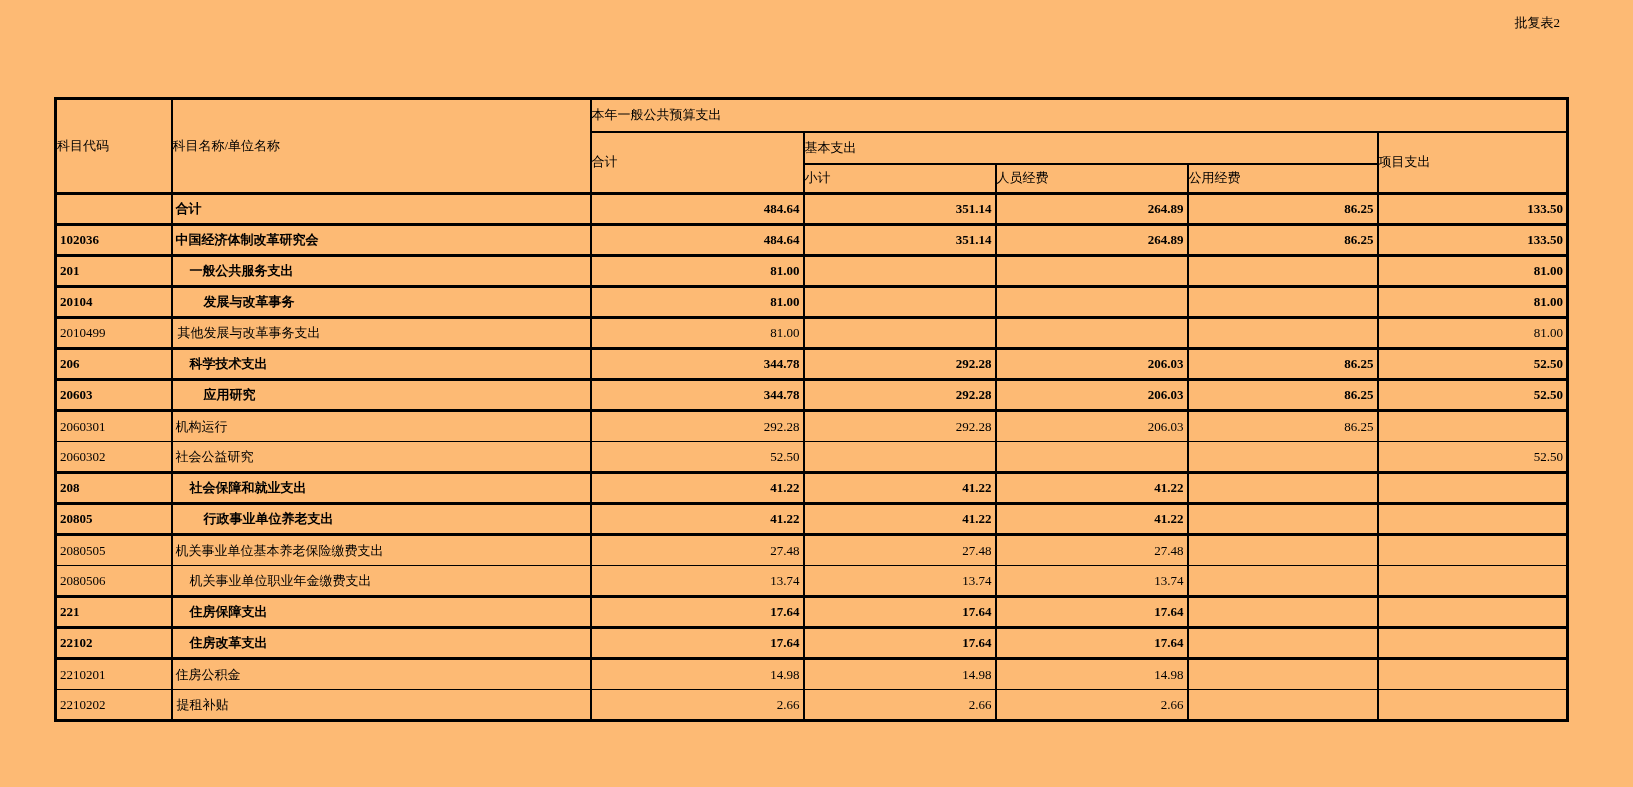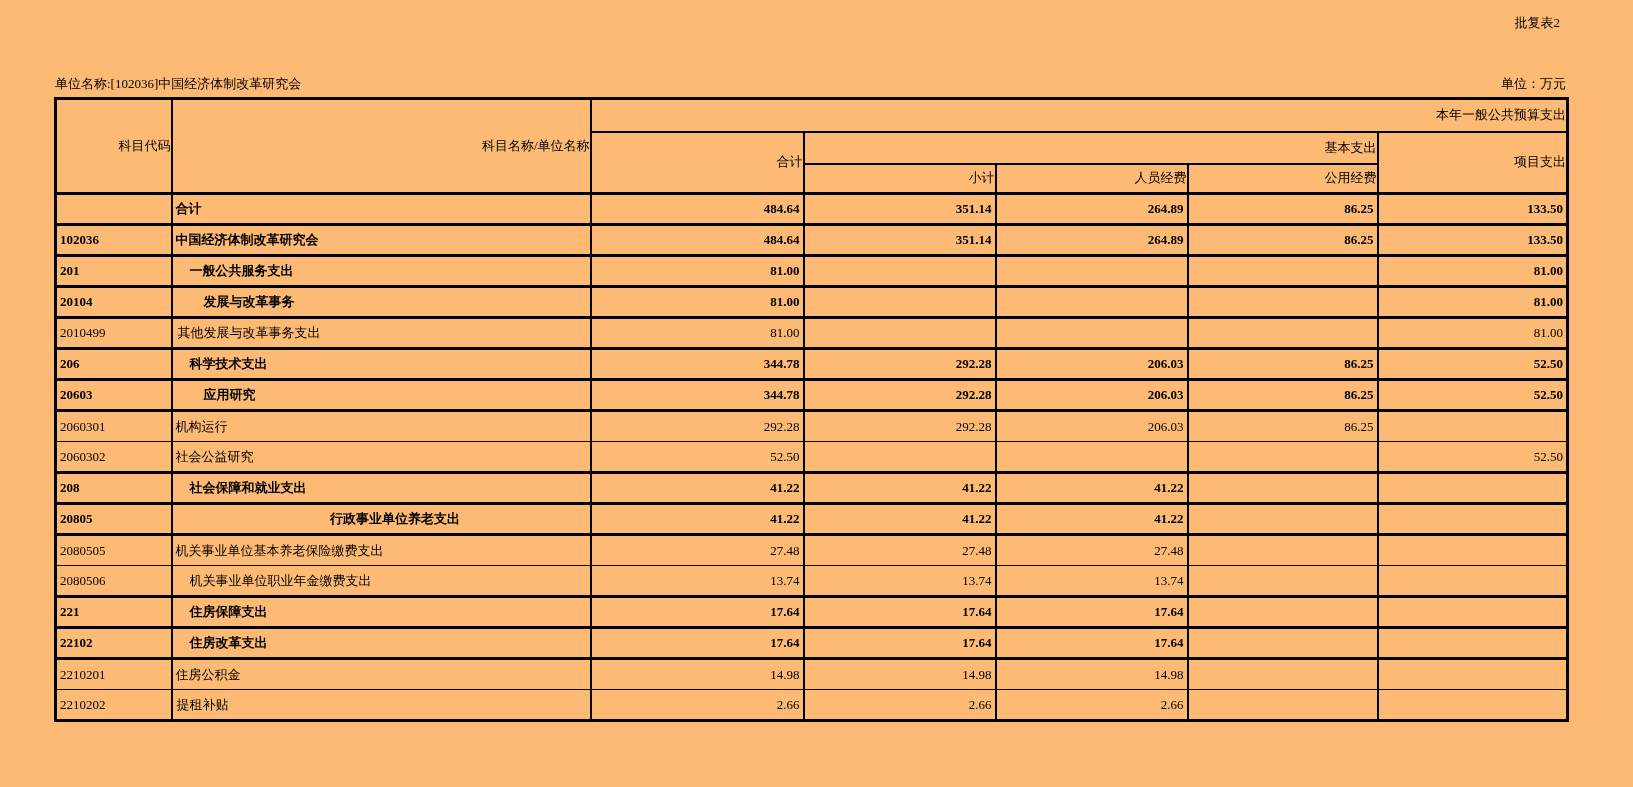--- a/index.html
+++ b/index.html
@@ -45,21 +45,21 @@
     left: 54px;
     width: 1512px;
     border-collapse: collapse;
     table-layout: fixed;
     font-size: 13px;
     border: 3px solid #000;
   }
   table.budget th {
     border: 2px solid #000;
     font-weight: 400;
-    text-align: right;
+    text-align: left;
     padding: 0;
     line-height: 1.2;
   }
   table.budget td {
     border: 1px solid #000;
     border-left-width: 2px;
     border-right-width: 2px;
     padding: 0 3px;
     overflow: hidden;
     white-space: nowrap;
@@ -78,24 +78,20 @@
   td.num  { text-align: right; padding-right: 3px; }
 </style>
 </head>
 <body>
 
 <div class="page">
 
   <div class="corner-label">批复表2</div>
 
 
-  <div class="meta-row">
-    <span>单位名称:[102036]中国经济体制改革研究会</span>
-    <span>单位：万元</span>
-  </div>
 
   <table class="budget">
     <colgroup>
       <col style="width:116px">
       <col style="width:419px">
       <col style="width:213px">
       <col style="width:192px">
       <col style="width:192px">
       <col style="width:190px">
       <col style="width:190px">
@@ -203,21 +199,21 @@
     <td class="code">208</td>
     <td class="name" style="padding-left: 17px;">社会保障和就业支出</td>
     <td class="num">41.22</td>
     <td class="num">41.22</td>
     <td class="num">41.22</td>
     <td class="num"></td>
     <td class="num"></td>
   </tr>
         <tr class="bold">
     <td class="code">20805</td>
-    <td class="name" style="padding-left: 31px; text-align: center;">行政事业单位养老支出</td>
+    <td class="name" style="padding-left: 31px;">行政事业单位养老支出</td>
     <td class="num">41.22</td>
     <td class="num">41.22</td>
     <td class="num">41.22</td>
     <td class="num"></td>
     <td class="num"></td>
   </tr>
         <tr>
     <td class="code">2080505</td>
     <td class="name" style="padding-left: 3px;">机关事业单位基本养老保险缴费支出</td>
     <td class="num">27.48</td>

